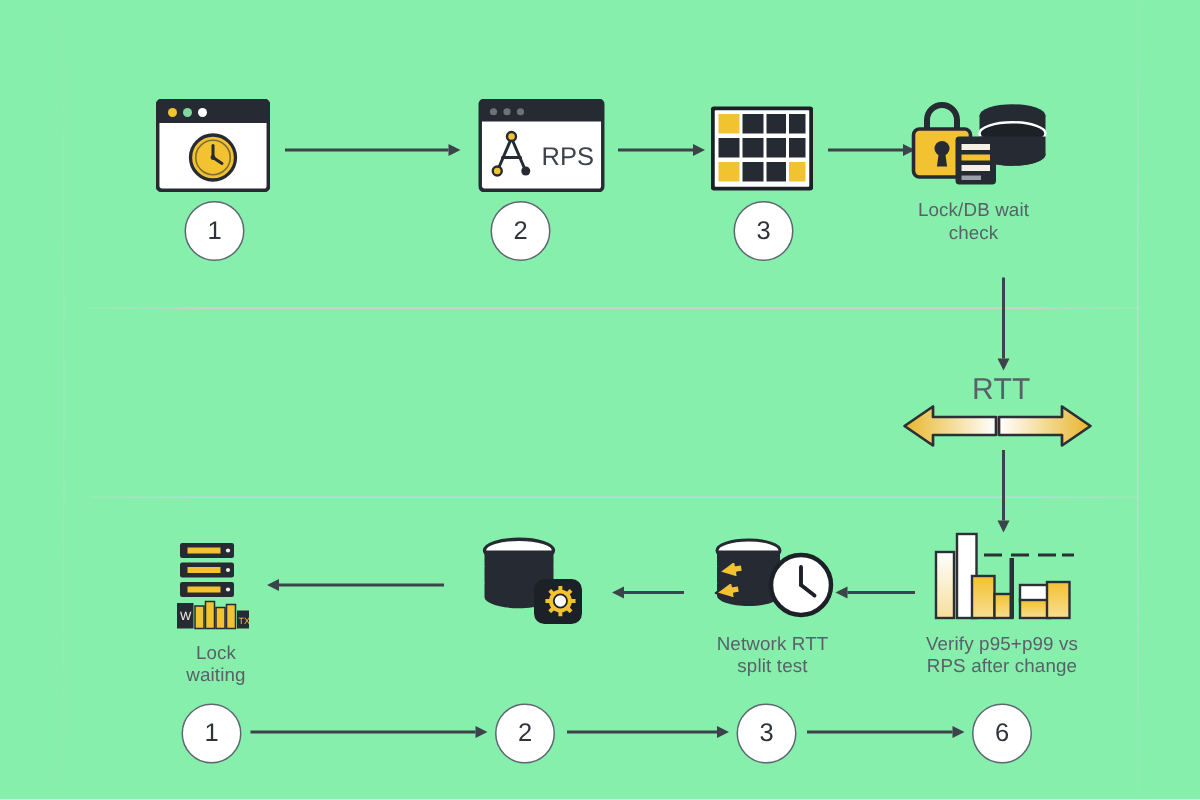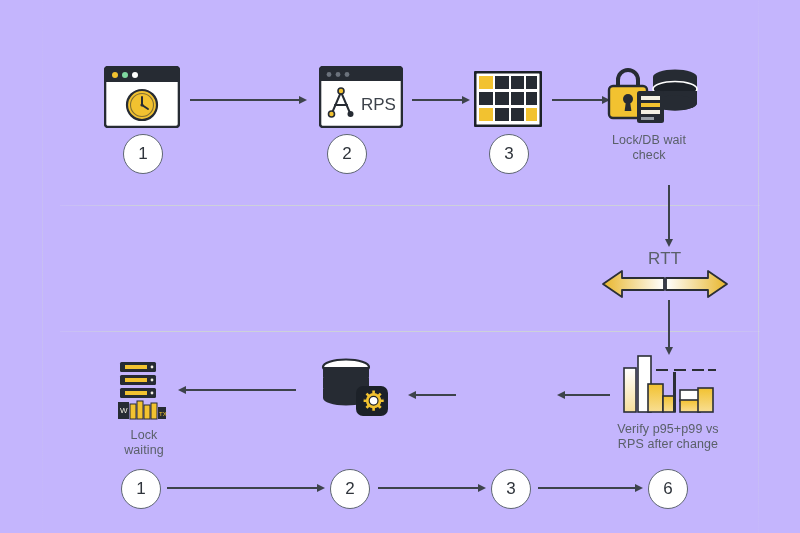--- a/index.html
+++ b/index.html
@@ -7,21 +7,21 @@
     padding: 0;
     background: #ffffff;
   }
   body {
     font-family: "Liberation Sans", sans-serif;
   }
   #canvas {
     position: relative;
     width: 800px;
     height: 533px;
-    background: #c4b5fd;
+    background: #86efac;
     overflow: hidden;
   }
   .divider {
     position: absolute;
     left: 60px;
     width: 700px;
     height: 1px;
     background: linear-gradient(to right, rgba(225,228,232,0.15), rgba(205,210,216,0.95) 12%, rgba(205,210,216,0.95) 88%, rgba(225,228,232,0.15));
   }
   .edge-line {
@@ -98,21 +98,21 @@
     flex: 1;
   }
   .arrow-v .head-d {
     width: 0; height: 0;
     border-top: 8px solid #3d434b;
     border-left: 4.5px solid transparent;
     border-right: 4.5px solid transparent;
   }
   .rtt-label {
     position: absolute;
-    font-size: 17px;
+    font-size: 20px;
     color: #5a6069;
     letter-spacing: 0.2px;
   }
   .rtt-arrow {
     position: absolute;
   }
 </style>
 </head>
 <body>
 
@@ -294,20 +294,42 @@
     </div>
     <div class="caption">Verify p95+p99 vs
 RPS after change</div>
   </div>
 
   <div class="arrow-h" style="left:557px; top:390px; width:53px;">
     <div class="head-l"></div>
     <div class="shaft"></div>
   </div>
 
+  <div class="node" style="left:460px; top:358px; width:110px;">
+    <div class="icon-box">
+      <svg width="88" height="56" viewBox="0 0 88 56">
+
+        <g>
+          <ellipse cx="28" cy="9" rx="21" ry="7" fill="#ffffff" stroke="#262b33" stroke-width="2"></ellipse>
+          <path d="M7 9v10c0 3.9 9.4 7 21 7s21-3.1 21-7V9" fill="#262b33"></path>
+          <path d="M7 20v10c0 3.9 9.4 7 21 7s21-3.1 21-7V20" fill="#262b33"></path>
+          <path d="M7 31v8c0 3.9 9.4 7 21 7s21-3.1 21-7v-8" fill="#262b33"></path>
+        </g>
+
+        <path d="M8 22 L20 16 L20 19.5 L24 19.5 L24 24.5 L20 24.5 L20 28 Z" fill="#F2C230" stroke="#262b33" stroke-width="1.4" stroke-linejoin="round" transform="rotate(-10 16 22)"></path>
+        <path d="M6 36 L18 30 L18 33.5 L22 33.5 L22 38.5 L18 38.5 L18 42 Z" fill="#F2C230" stroke="#262b33" stroke-width="1.4" stroke-linejoin="round" transform="rotate(-10 14 36)"></path>
+
+        <circle cx="63" cy="32" r="20" fill="#ffffff" stroke="#1c2128" stroke-width="3"></circle>
+        <line x1="63" y1="32" x2="63" y2="20" stroke="#1c2128" stroke-width="2.6" stroke-linecap="round"></line>
+        <line x1="63" y1="32" x2="72" y2="39" stroke="#1c2128" stroke-width="2.6" stroke-linecap="round"></line>
+      </svg>
+    </div>
+    <div class="caption">Network RTT
+split test</div>
+  </div>
 
   <div class="arrow-h" style="left:408px; top:390px; width:48px;">
     <div class="head-l"></div>
     <div class="shaft"></div>
   </div>
 
   <div class="node" style="left:305px; top:358px; width:104px;">
     <div class="icon-box">
       <svg width="82" height="58" viewBox="0 0 82 58">
         <g>

